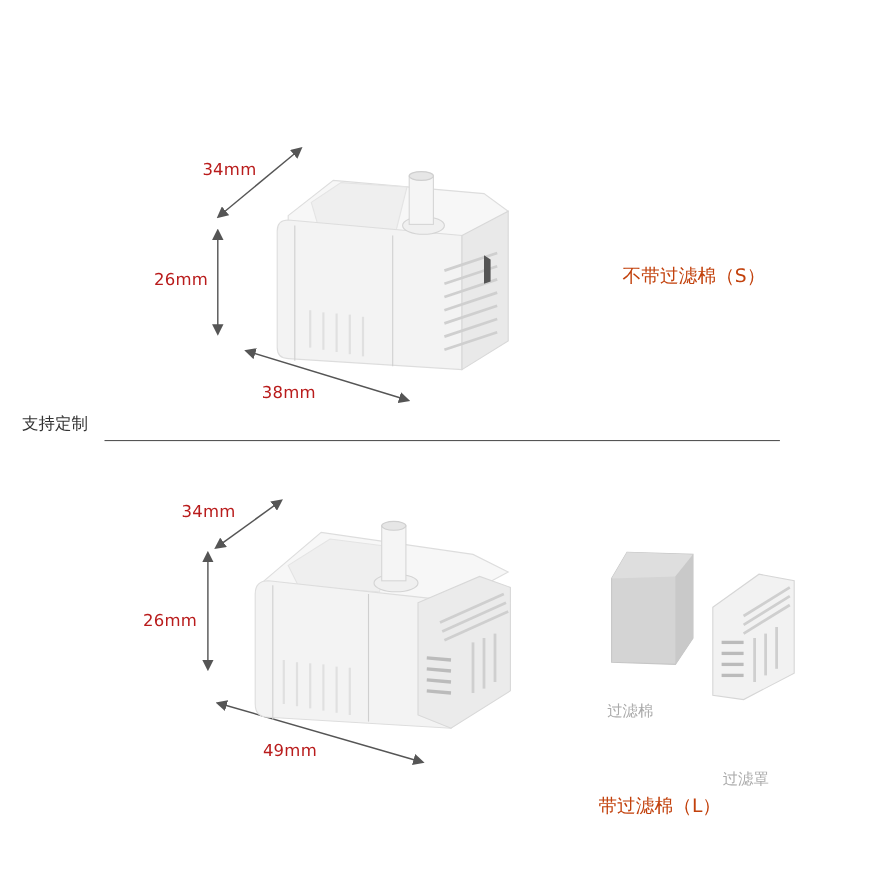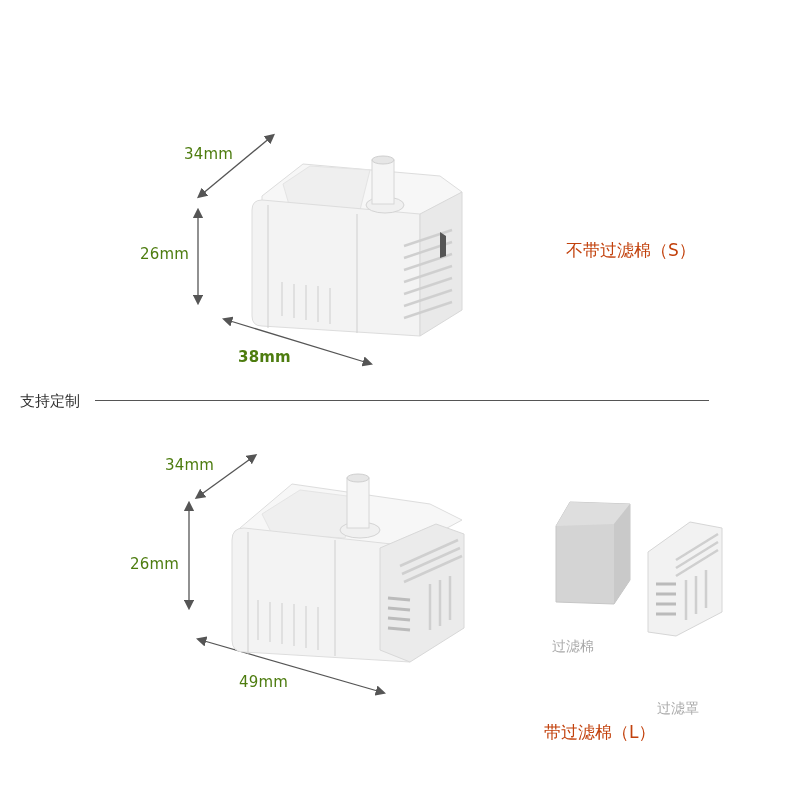--- a/index.html
+++ b/index.html
@@ -1,21 +1,21 @@
 <!DOCTYPE html>
 <html><head>
 <meta charset="utf-8">
 <style>
   html, body { margin:0; padding:0; }
   body {
     width:800px; height:800px; background:#ffffff; position:relative; overflow:hidden;
     font-family:"DejaVu Sans","Liberation Sans",sans-serif; color:#555;
   }
   .abs { position:absolute; }
-  .dim { font-size:15px; color:#4d7c0f; letter-spacing:0.2px; }
+  .dim { font-size:15px; color:#b91c1c; letter-spacing:0.2px; }
   .variant { font-size:17px; color:#c2410c; }
   .part-label { font-size:14px; color:#aaa;text-align:center; }
   .section-label { font-size:15px; color:#333; }
   .divider { height:1px; background:#555; }
   svg { position:absolute; overflow:visible; }
 </style>
 </head>
 <body>
 
 <div>
@@ -26,21 +26,21 @@
         <path d="M0,0 L8,4 L0,8 Z" fill="#555"></path>
       </marker>
     </defs>
     <line x1="201" y1="195" x2="271" y2="137" stroke="#555" stroke-width="1.3" marker-start="url(#ah)" marker-end="url(#ah)"></line>
     <line x1="198" y1="213" x2="198" y2="300" stroke="#555" stroke-width="1.3" marker-start="url(#ah)" marker-end="url(#ah)"></line>
     <line x1="227" y1="320" x2="368" y2="363" stroke="#555" stroke-width="1.3" marker-start="url(#ah)" marker-end="url(#ah)"></line>
   </svg>
 
   <div class="abs dim" style="left:184px;top:145px;">34mm</div>
   <div class="abs dim" style="left:140px;top:245px;">26mm</div>
-  <div class="abs dim" style="left:238px;top:348px;font-weight:bold;">38mm</div>
+  <div class="abs dim" style="left:238px;top:348px;">38mm</div>
 
   <svg width="800" height="800" style="left:0;top:0;">
 
     <path d="M262,196 L303,164 L440,176 L462,192 L420,222 L262,212 Z" fill="#f7f7f7" stroke="#ddd" stroke-width="1"></path>
     <path d="M283,184 L310,166 L370,170 L360,210 L290,208 Z" fill="#efefef" stroke="#e4e4e4" stroke-width="1"></path>
 
     <path d="M252,210 Q252,200 262,200 L420,214 L420,336 L262,326 Q252,326 252,316 Z" fill="#f3f3f3" stroke="#ddd" stroke-width="1"></path>
     <line x1="268" y1="205" x2="268" y2="328" stroke="#cfcfcf" stroke-width="1"></line>
     <line x1="357" y1="214" x2="357" y2="333" stroke="#cfcfcf" stroke-width="1"></line>
 
@@ -66,21 +66,21 @@
 
     <ellipse cx="385" cy="205" rx="19" ry="8" fill="#f0f0f0" stroke="#d4d4d4"></ellipse>
     <rect x="372" y="160" width="22" height="44" fill="#f5f5f5" stroke="#d6d6d6"></rect>
     <ellipse cx="383" cy="160" rx="11" ry="4" fill="#e6e6e6" stroke="#cfcfcf"></ellipse>
   </svg>
 
   <div class="abs variant" style="left:566px;top:239px;">不带过滤棉（S）</div>
 </div>
 
 <div>
-  <div class="abs section-label" style="left:20px;top:392px;">支持定制</div>
+  <div class="abs section-label" style="left:20px;top:376px;">支持定制</div>
   <div class="abs divider" style="left:95px;top:400px;width:614px;"></div>
 </div>
 
 <div>
   <svg width="800" height="800" style="left:0;top:0;">
     <defs>
       <marker id="ah2" markerWidth="8" markerHeight="8" refX="4" refY="4" orient="auto-start-reverse">
         <path d="M0,0 L8,4 L0,8 Z" fill="#555"></path>
       </marker>
     </defs>

